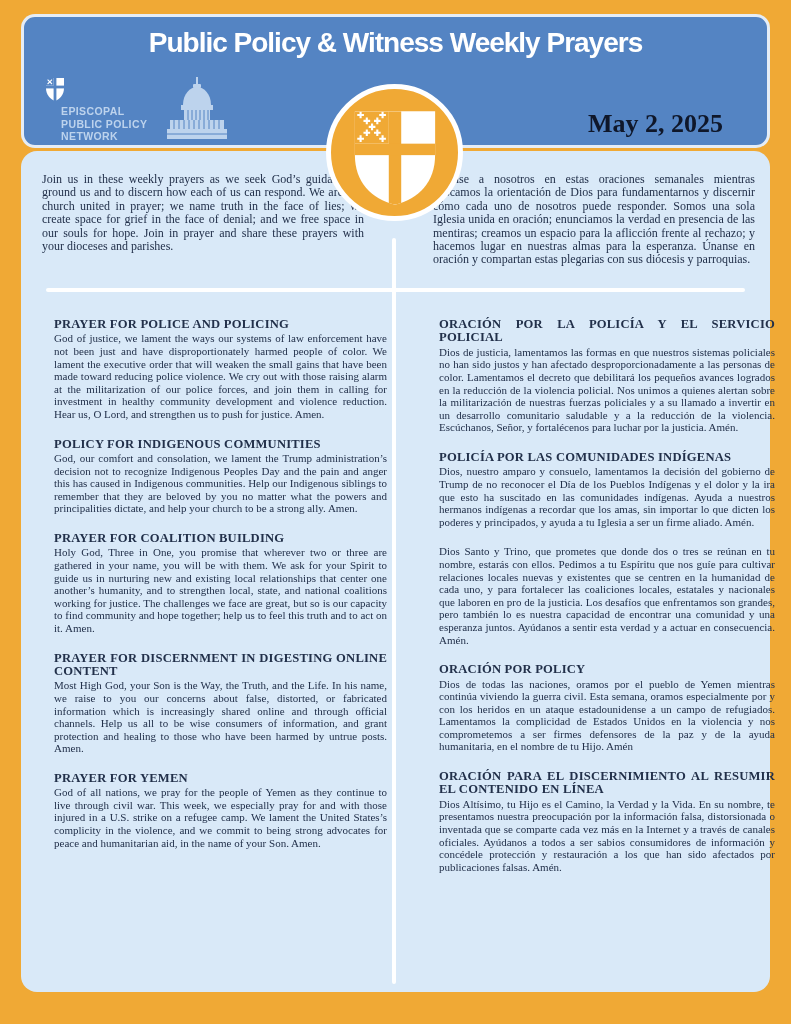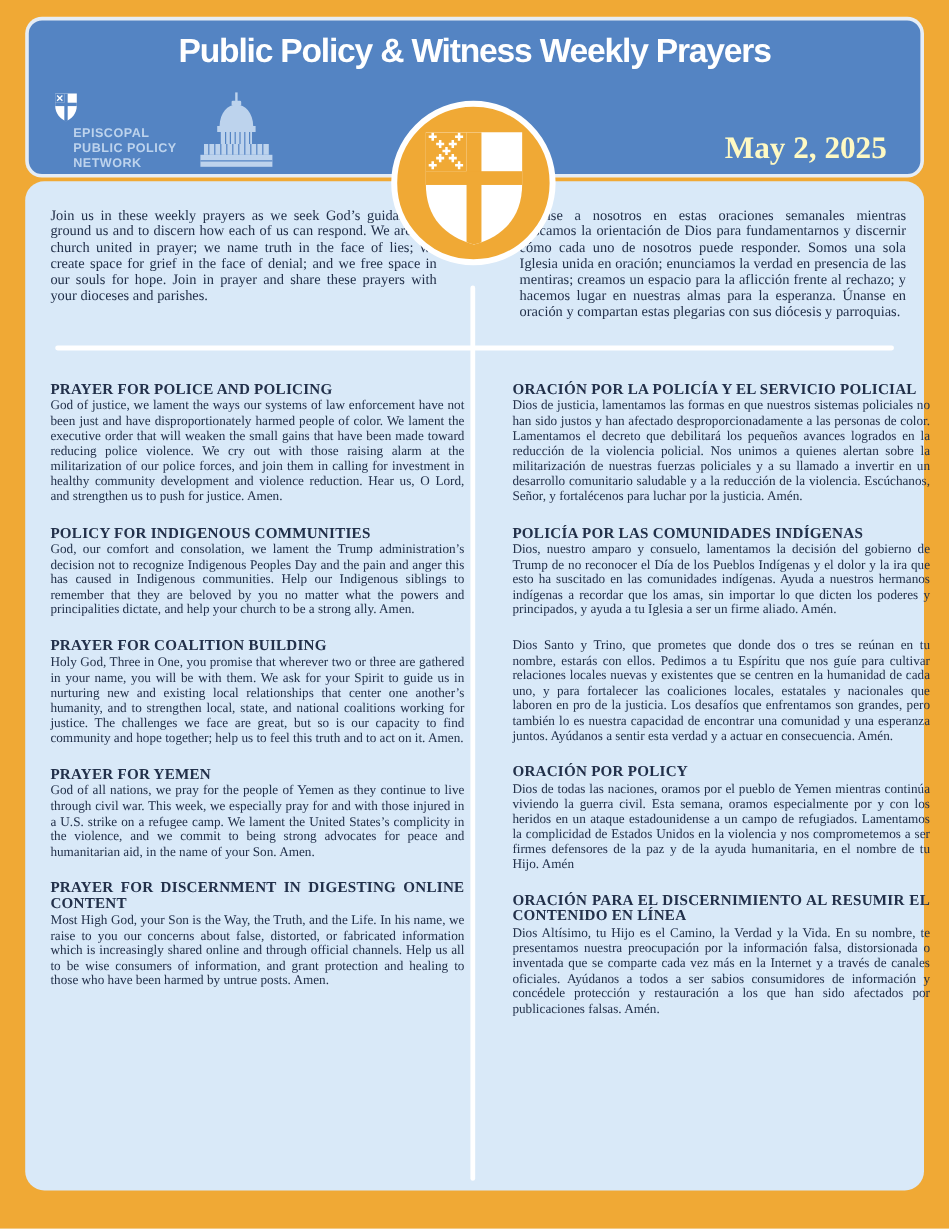--- a/index.html
+++ b/index.html
@@ -30,21 +30,21 @@
   }
   .eppn{position:absolute;left:20px;top:60px;width:185px;height:66px;}
   .eppn-shield{position:absolute;left:1px;top:0;}
   .eppn-text{
     position:absolute;left:1px;top:28px;
     font-family:"Liberation Sans",sans-serif;font-weight:bold;
     font-size:10.5px;line-height:12.5px;letter-spacing:.4px;color:var(--logo-blue);margin-left:16px;
   }
   .capitol{position:absolute;left:122px;top:-2px;}
   .issue-date{
-    position:absolute;right:28px;top:92px;color:#fef9c3;
+    position:absolute;right:44px;top:92px;color:#0f172a;
     font-family:"Liberation Serif",serif;font-weight:bold;font-size:26px;
   }
   
   .logo-circle{
     position:absolute;left:326px;top:84px;width:127px;height:127px;
     background:var(--orange);border:5px solid #fff;border-radius:50%;
     display:flex;align-items:center;justify-content:center;z-index:5;
   }
   .logo-circle svg{margin-top:14px;}
   
@@ -59,21 +59,21 @@
   .intro-en{left:21px;width:322px;}
   .intro-es{left:412px;width:322px;}
   .hline{position:absolute;left:25px;top:137px;width:699px;height:4px;background:#fff;border-radius:2px;}
   .vline{position:absolute;left:371px;top:87px;width:4px;height:746px;background:#fff;border-radius:2px;}
   .col{
     position:absolute;top:167px;color:var(--text-navy);
     font-size:11px;line-height:12.6px;
   }
   .col-en{left:21px;width:345px;}
   .col-es{left:406px;width:348px;}
-  .prayer{margin:0 0 17px 0;}
+  .prayer{margin:0 0 17px 12px;}
   .prayer h2{
     margin:0 0 1px 0;font-size:12.6px;line-height:13.4px;
     font-weight:bold;letter-spacing:.2px;text-align:justify;
   }
   .prayer p{margin:0;text-align:justify;}
 </style>
 </head>
 <body>
 
 <div class="page">
@@ -133,26 +133,26 @@
       </section>
       <section class="prayer">
         <h2>POLICY FOR INDIGENOUS COMMUNITIES</h2>
         <p>God, our comfort and consolation, we lament the Trump administration’s decision not to recognize Indigenous Peoples Day and the pain and anger this has caused in Indigenous communities. Help our Indigenous siblings to remember that they are beloved by you no matter what the powers and principalities dictate, and help your church to be a strong ally. Amen.</p>
       </section>
       <section class="prayer">
         <h2>PRAYER FOR COALITION BUILDING</h2>
         <p>Holy God, Three in One, you promise that wherever two or three are gathered in your name, you will be with them. We ask for your Spirit to guide us in nurturing new and existing local relationships that center one another’s humanity, and to strengthen local, state, and national coalitions working for justice. The challenges we face are great, but so is our capacity to find community and hope together; help us to feel this truth and to act on it. Amen.</p>
       </section>
       <section class="prayer">
+        <h2>PRAYER FOR DISCERNMENT IN DIGESTING ONLINE CONTENT</h2>
+        <p>Most High God, your Son is the Way, the Truth, and the Life. In his name, we raise to you our concerns about false, distorted, or fabricated information which is increasingly shared online and through official channels. Help us all to be wise consumers of information, and grant protection and healing to those who have been harmed by untrue posts. Amen.</p>
+      </section>
+      <section class="prayer">
         <h2>PRAYER FOR YEMEN</h2>
         <p>God of all nations, we pray for the people of Yemen as they continue to live through civil war. This week, we especially pray for and with those injured in a U.S. strike on a refugee camp. We lament the United States’s complicity in the violence, and we commit to being strong advocates for peace and humanitarian aid, in the name of your Son. Amen.</p>
-      </section>
-      <section class="prayer">
-        <h2>PRAYER FOR DISCERNMENT IN DIGESTING ONLINE CONTENT</h2>
-        <p>Most High God, your Son is the Way, the Truth, and the Life. In his name, we raise to you our concerns about false, distorted, or fabricated information which is increasingly shared online and through official channels. Help us all to be wise consumers of information, and grant protection and healing to those who have been harmed by untrue posts. Amen.</p>
       </section>
     </div>
 
     <div class="col col-es">
       <section class="prayer">
         <h2>ORACIÓN POR LA POLICÍA Y EL SERVICIO POLICIAL</h2>
         <p>Dios de justicia, lamentamos las formas en que nuestros sistemas policiales no han sido justos y han afectado desproporcionadamente a las personas de color. Lamentamos el decreto que debilitará los pequeños avances logrados en la reducción de la violencia policial. Nos unimos a quienes alertan sobre la militarización de nuestras fuerzas policiales y a su llamado a invertir en un desarrollo comunitario saludable y a la reducción de la violencia. Escúchanos, Señor, y fortalécenos para luchar por la justicia. Amén.</p>
       </section>
       <section class="prayer">
         <h2>POLICÍA POR LAS COMUNIDADES INDÍGENAS</h2>

